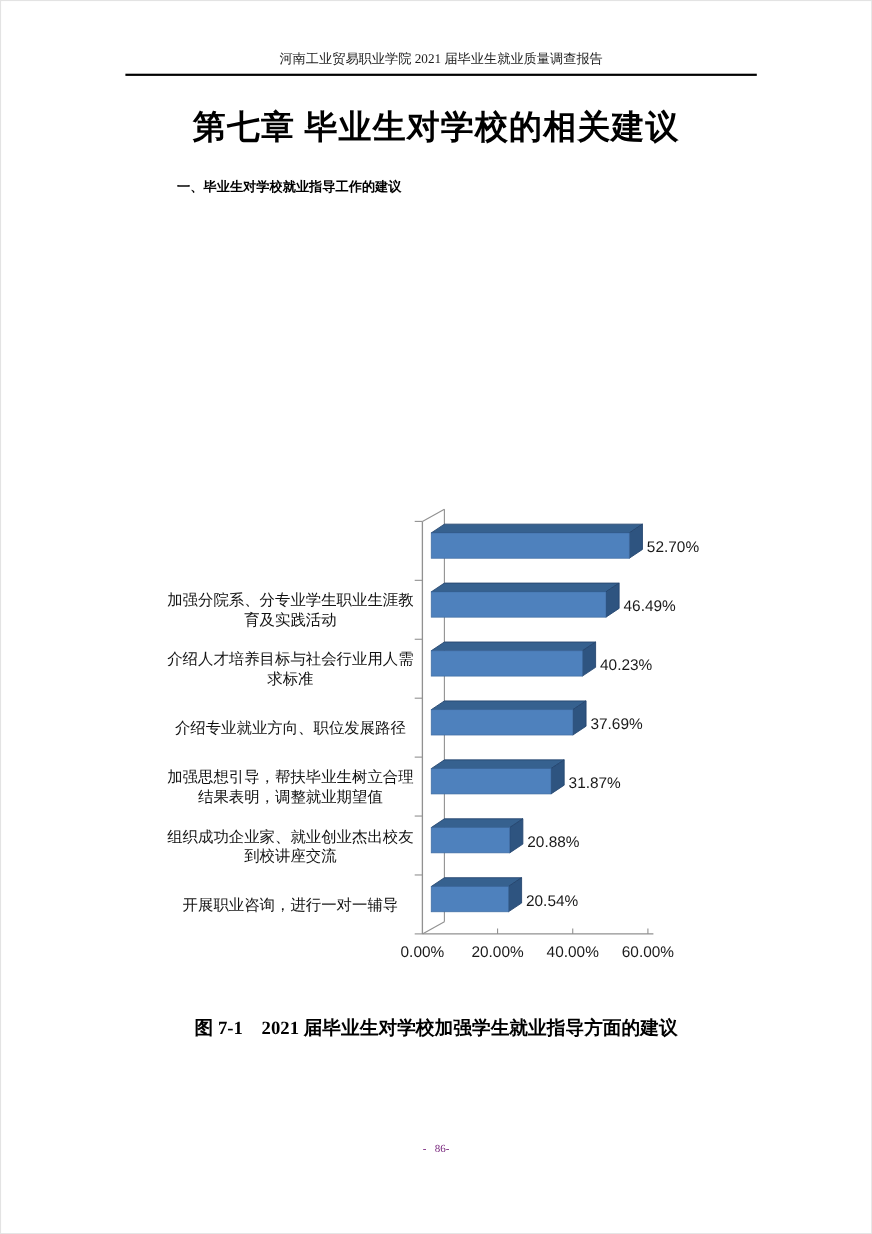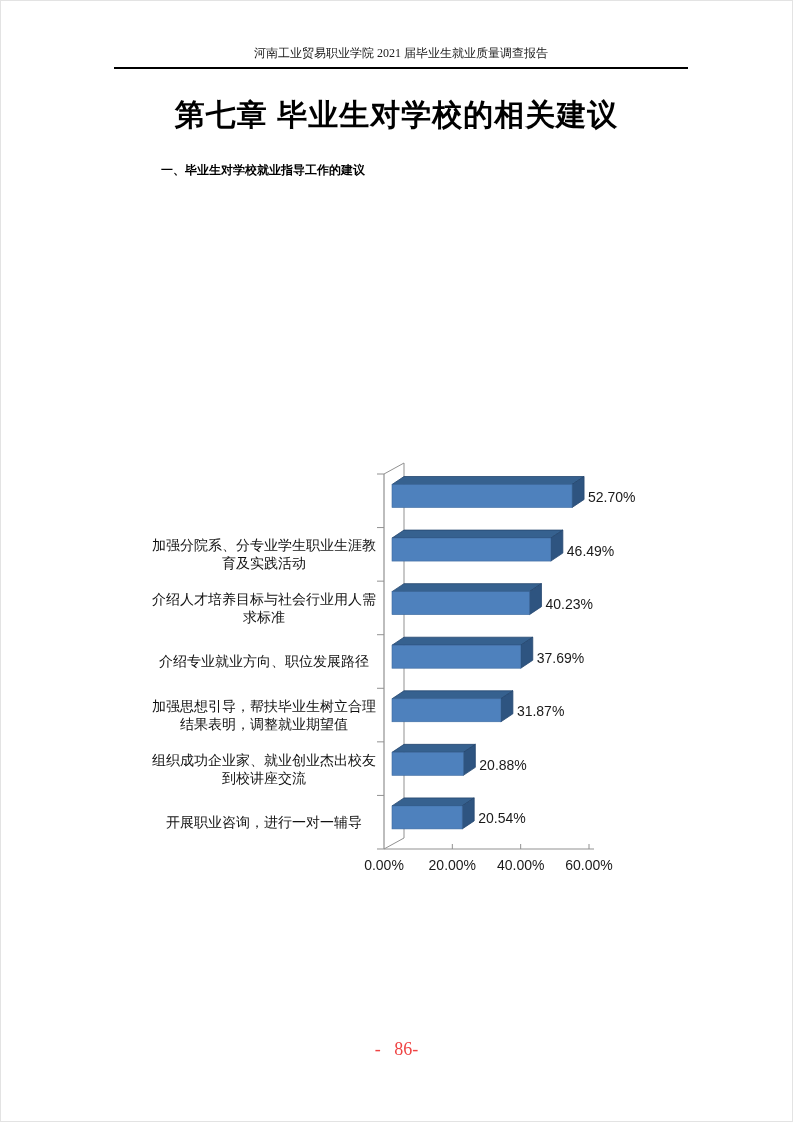--- a/index.html
+++ b/index.html
@@ -17,21 +17,21 @@
     position:absolute;top:44px;left:113px;width:574px;
     text-align:center;
     font-size:12px;line-height:17px;color:#1a1a1a;
     padding-bottom:5px;
     border-bottom:2px solid #000;
     font-family:"Liberation Serif",serif;
   }
   .doc-title{
     position:absolute;top:94px;left:0;width:100%;
     text-align:center;
-    font-family:Liberation Sans, sans-serif;
+    font-family:Liberation Serif, serif;
     font-weight:bold;font-size:30px;letter-spacing:1px;
   }
   .section-heading{
     position:absolute;top:161px;left:160px;
     font-family:"Liberation Sans",sans-serif;
     font-weight:bold;font-size:12px;
   }
   .body-paragraph{
     position:absolute;top:208px;left:113px;width:568px;
     font-size:20.5px;line-height:38.5px;
@@ -52,21 +52,21 @@
     font-size:14px;line-height:18px;color:#111;
   }
   .figure-caption{
     position:absolute;top:922px;left:0;width:100%;
     text-align:center;
     font-weight:bold;font-size:17px;
     font-family:"Liberation Serif",serif;
   }
   .page-number{
     position:absolute;top:1038px;left:0;width:100%;
-    text-align:center;font-size:18px;color:#ef4444;
+    text-align:center;font-size:10px;color:#701a75;
     white-space:pre;
     font-family:"Liberation Serif",serif;
   }
 </style>
 </head>
 <body>
 
 <div class="page">
 
   <div class="header">河南工业贸易职业学院 2021 届毕业生就业质量调查报告</div>
@@ -132,16 +132,17 @@
       <div class="cat-label" style="left: 30px; width: 226px; top: 76.571px; height: 53.571px;">加强分院系、分专业学生职业生涯教
 育及实践活动</div>
       <div class="cat-label" style="left: 30px; width: 226px; top: 183.713px; height: 53.571px;">介绍专业就业方向、职位发展路径</div>
       <div class="cat-label" style="left: 30px; width: 226px; top: 237.284px; height: 53.571px;">加强思想引导，帮扶毕业生树立合理
 结果表明，调整就业期望值</div>
       <div class="cat-label" style="left: 30px; width: 226px; top: 290.855px; height: 53.571px;">组织成功企业家、就业创业杰出校友
 到校讲座交流</div>
       <div class="cat-label" style="left: 30px; width: 226px; top: 344.426px; height: 53.571px;">开展职业咨询，进行一对一辅导</div>
     </div>
 
+  <div class="figure-caption">图 7-1　2021 届毕业生对学校加强学生就业指导方面的建议</div>
 
   <div class="page-number">-   86-</div>
 
 </div>
 
 </body></html>

